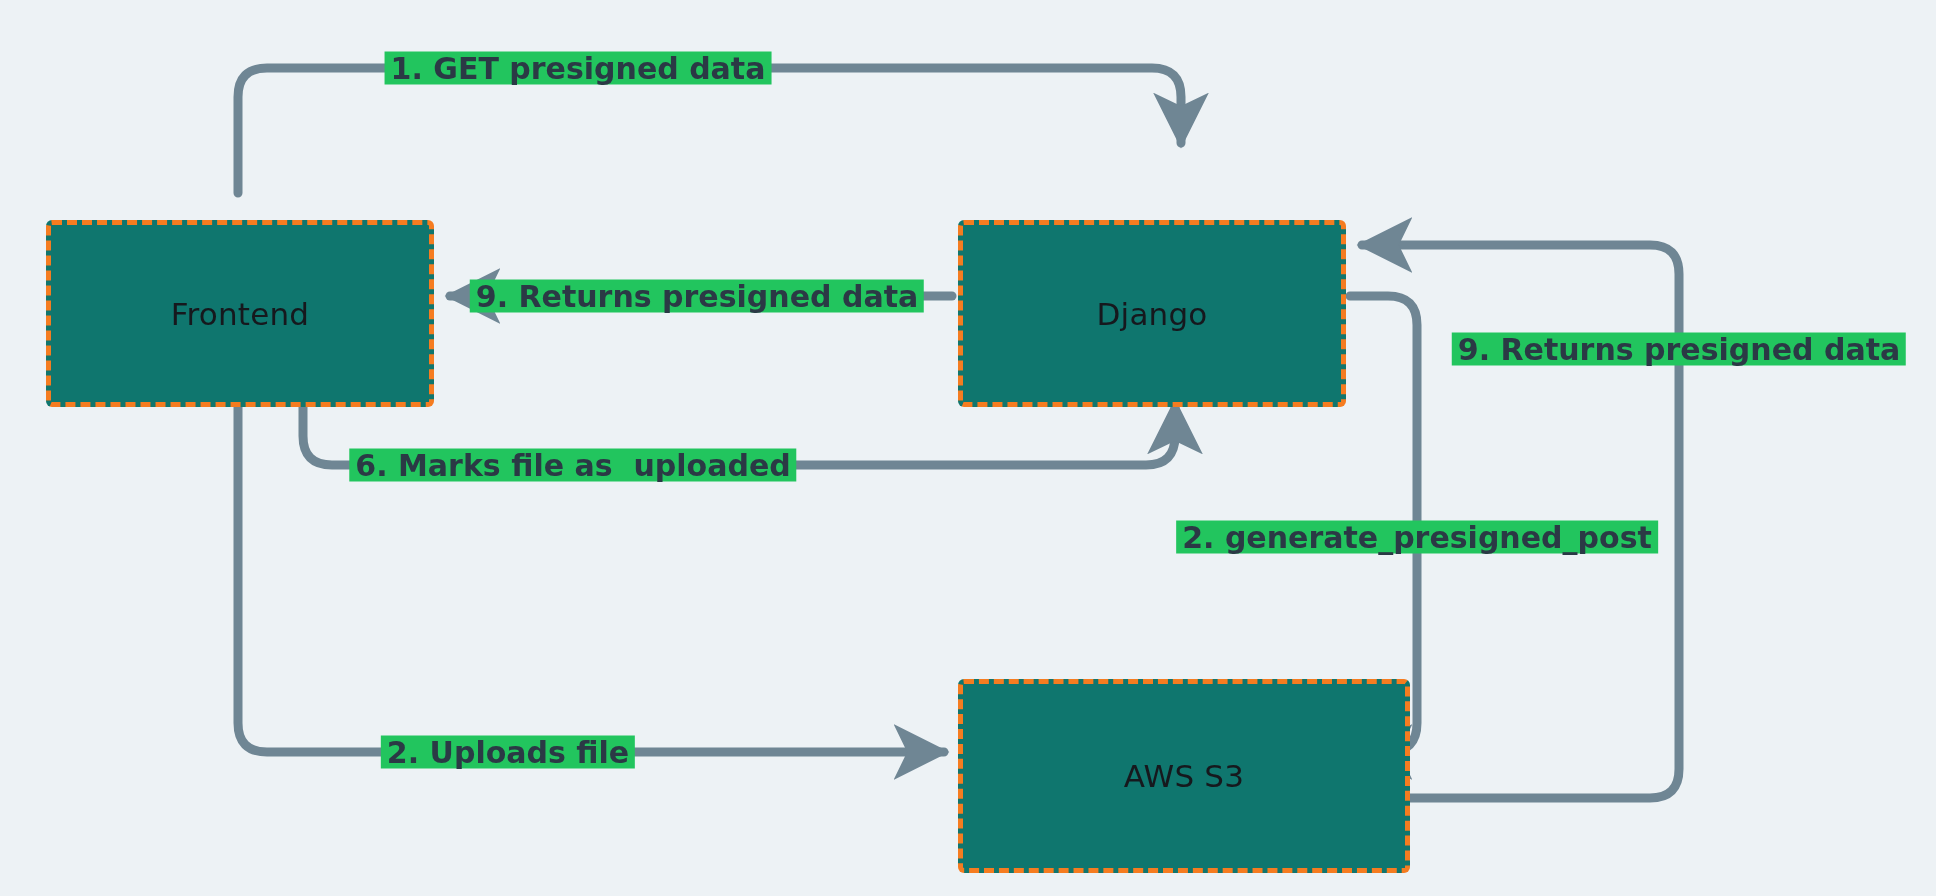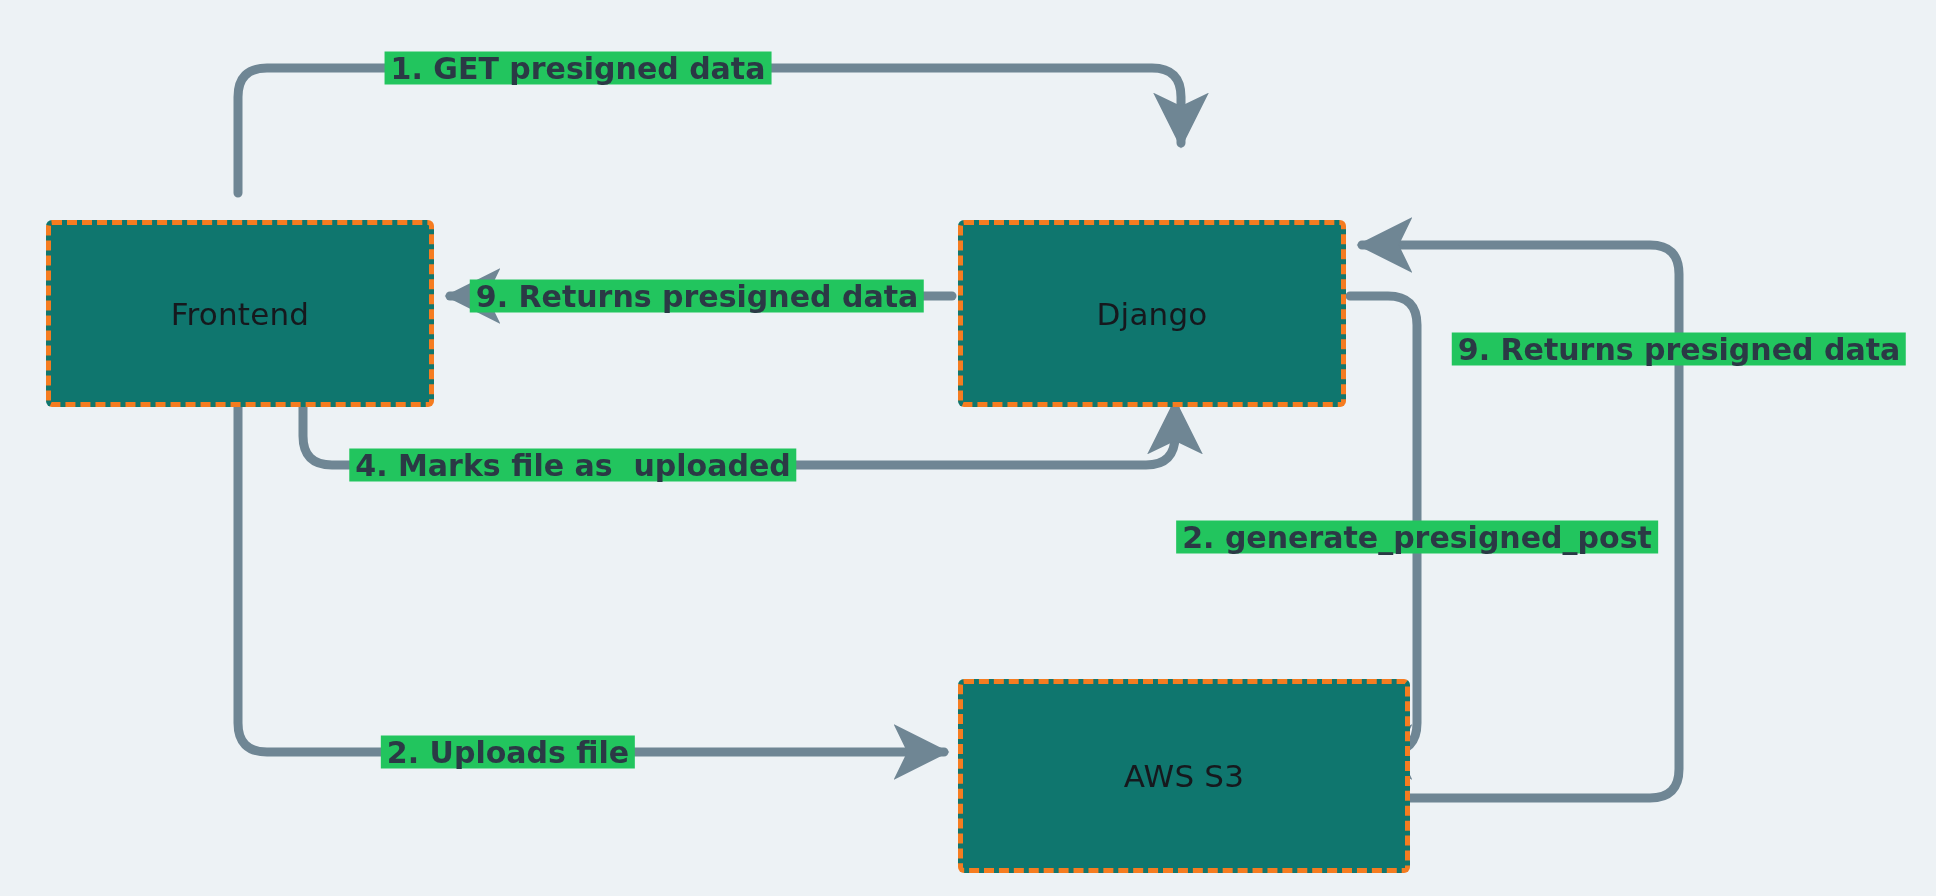--- a/index.html
+++ b/index.html
@@ -96,15 +96,15 @@
   <div class="edge-label" style="left:578px; top:68px;">1. GET presigned data</div>
 
   <div class="edge-label" style="left:1417px; top:537px;">2. generate_presigned_post</div>
 
   <div class="edge-label" style="left:1679px; top:349px;">9. Returns presigned data</div>
 
   <div class="edge-label" style="left:697px; top:296px;">9. Returns presigned data</div>
 
   <div class="edge-label" style="left:508px; top:752px;">2. Uploads file</div>
 
-  <div class="edge-label" style="left:573px; top:465px;">4. Marks file as  uploaded</div>
+  <div class="edge-label" style="left:573px; top:465px;">6. Marks file as  uploaded</div>
 
 </div>
 
 </body></html>

